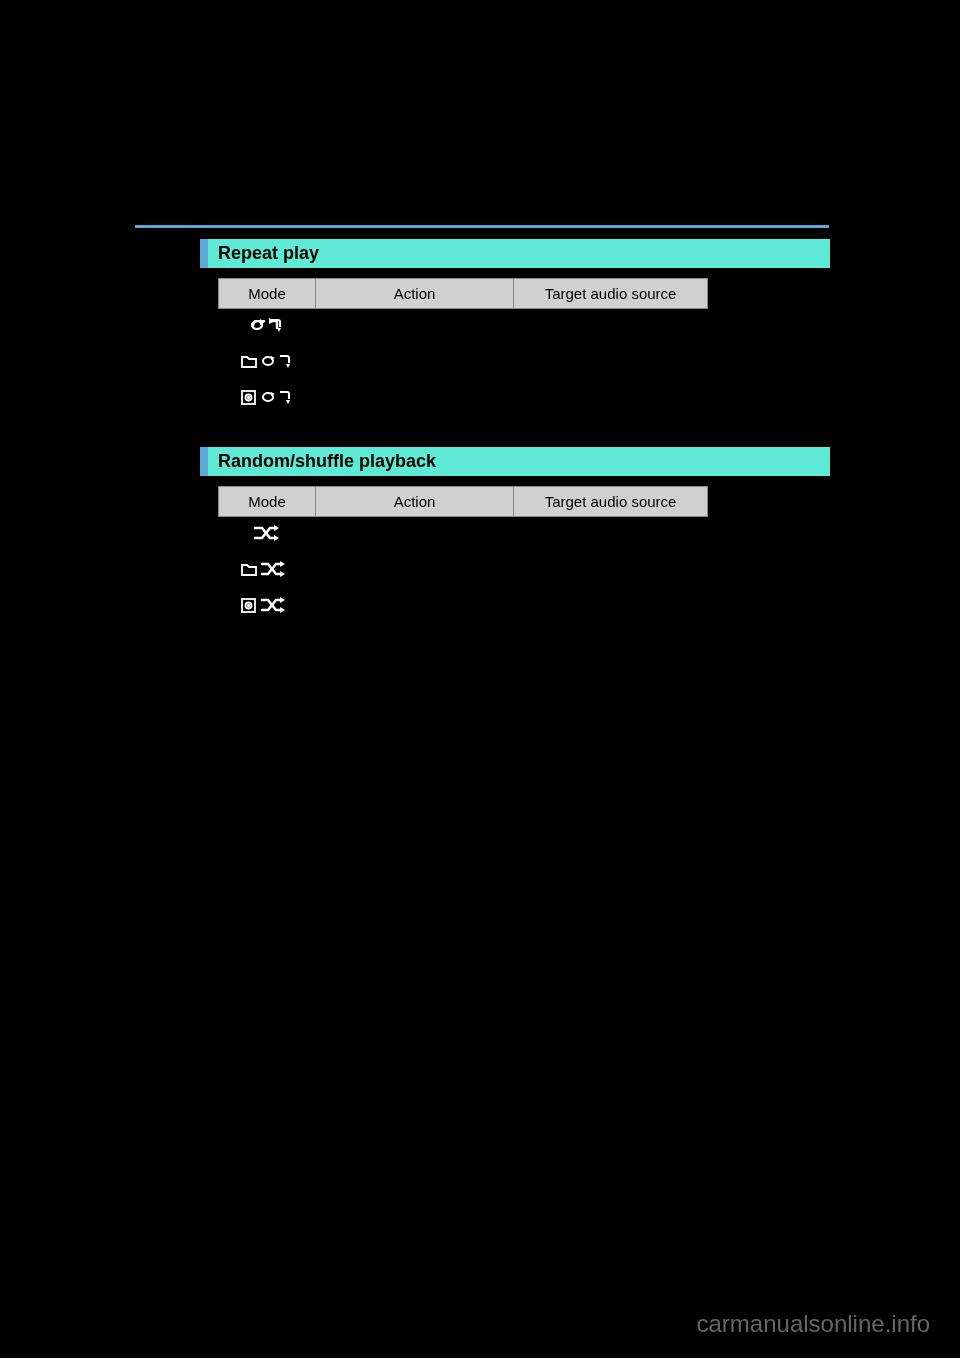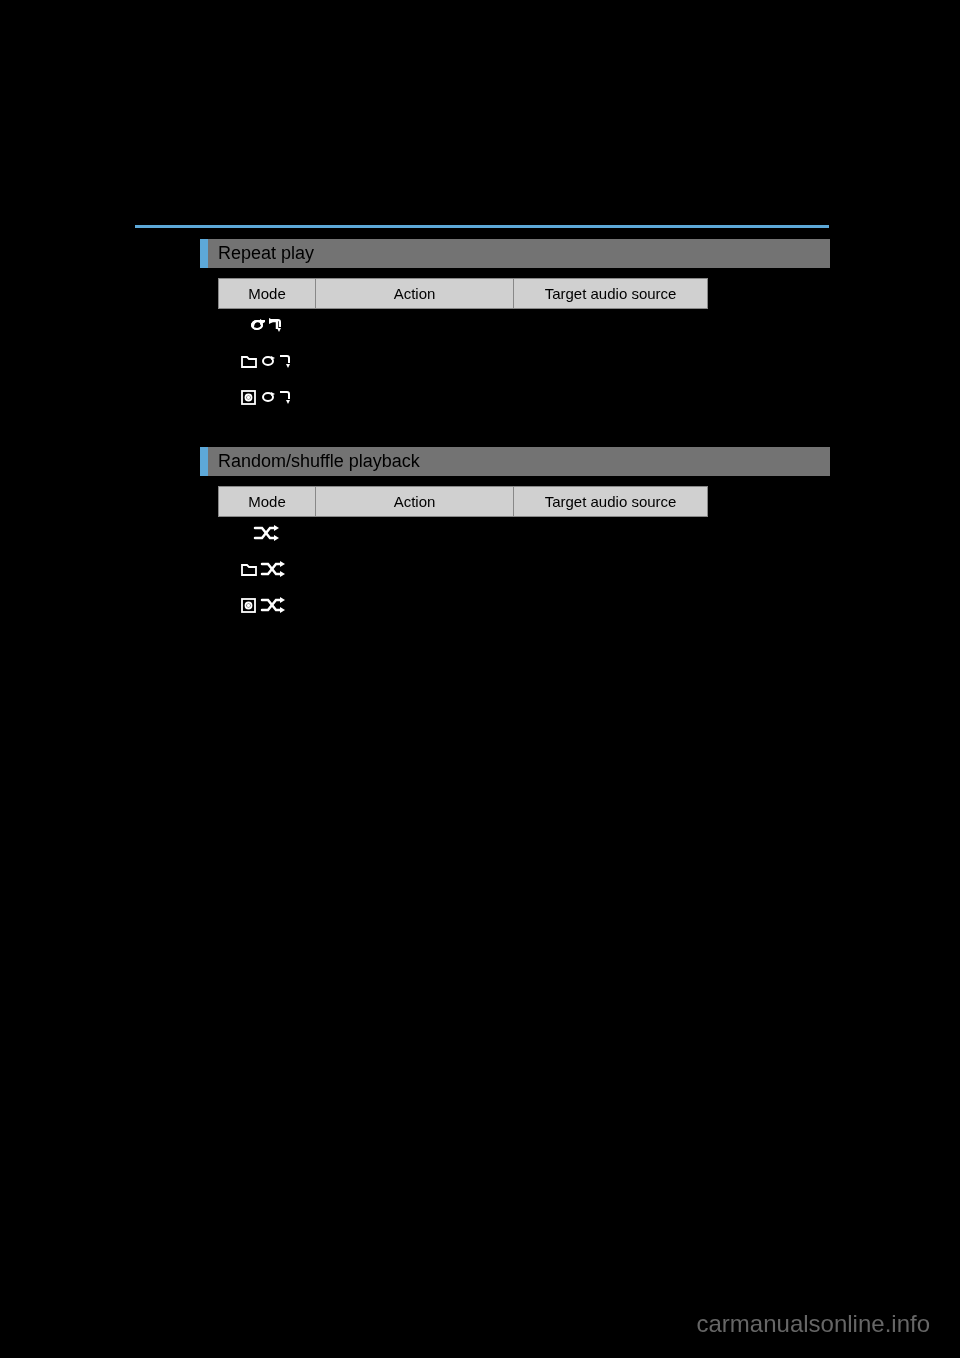--- a/index.html
+++ b/index.html
@@ -23,25 +23,25 @@
       left: 135px;
       width: 694px;
       height: 3px;
       background: #5da8d8;
     }
     .section {
       margin-left: 200px;
       margin-right: 130px;
     }
     .section-header {
-      background: #737373;
+      background: #5eead4;
       border-left: 8px solid #5da8d8;
       padding: 4px 10px;
       font-size: 18px;
-      font-weight: normal;
+      font-weight: bold;
       color: #000;
       margin-bottom: 10px;
     }
     .table {
       margin-left: 18px;
       width: 490px;
       border-collapse: collapse;
       margin-bottom: 30px;
     }
     .table th {

